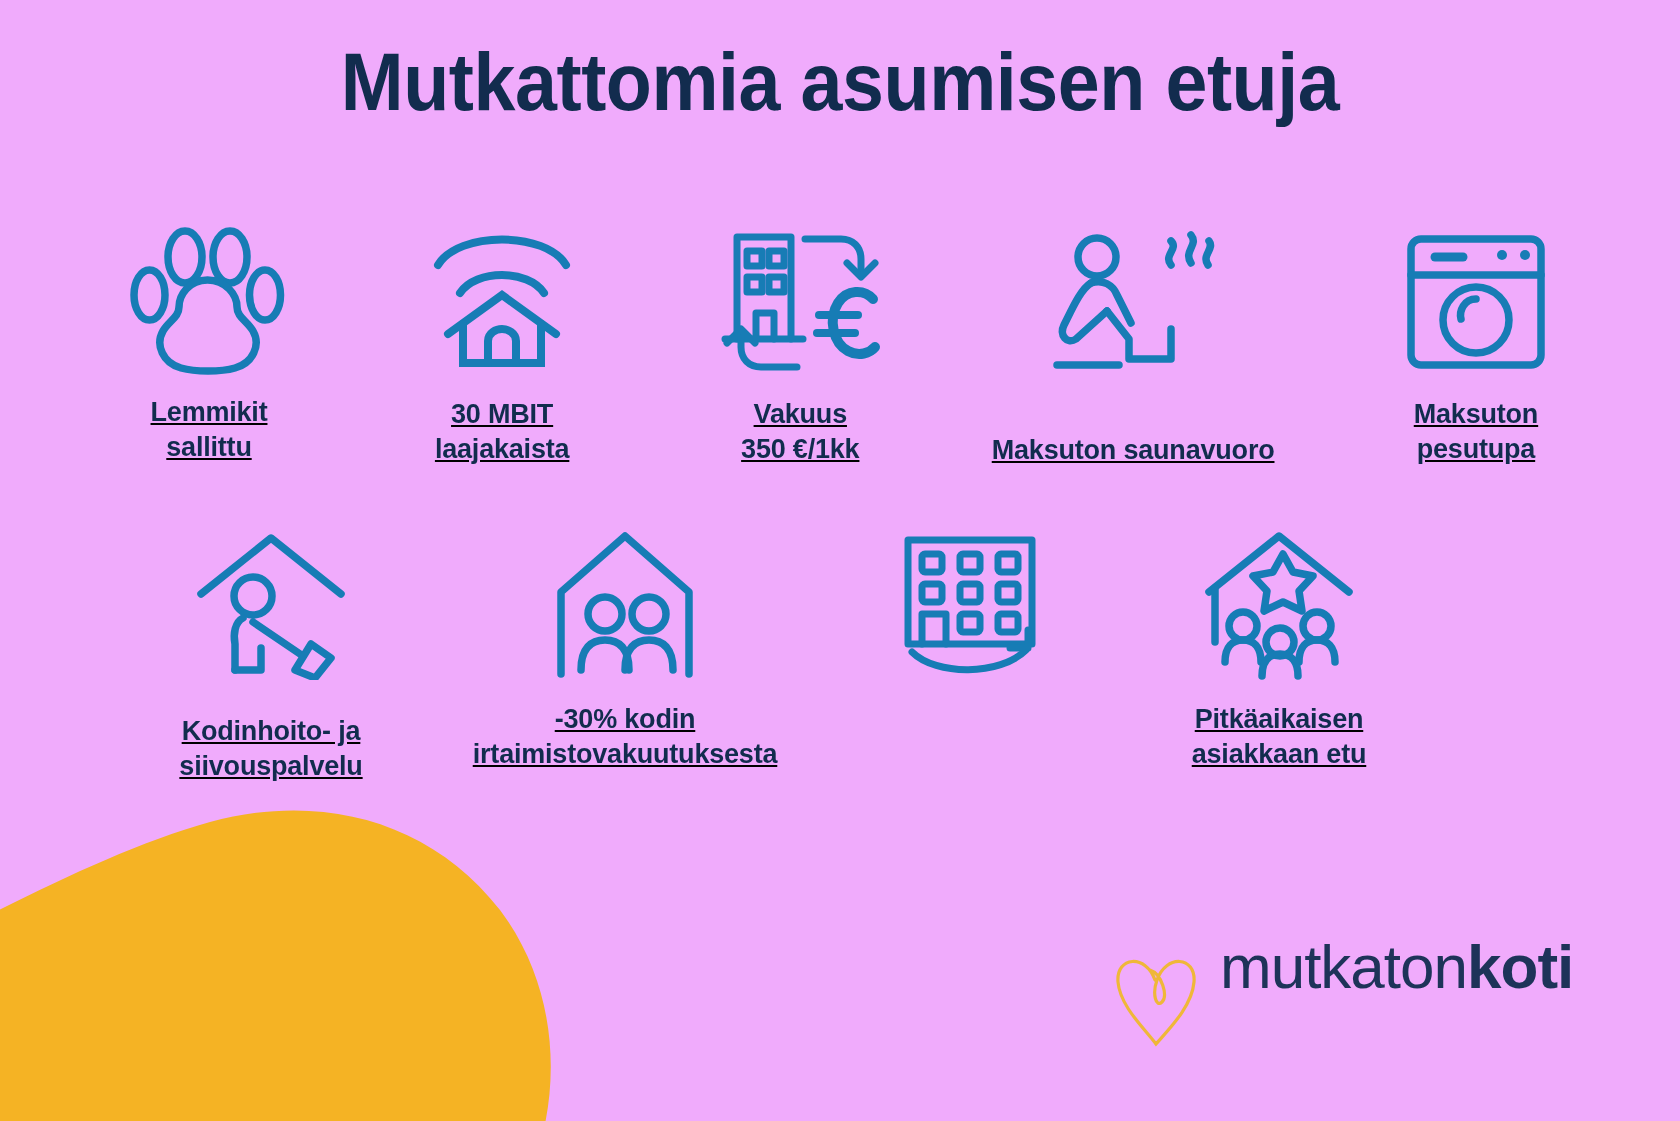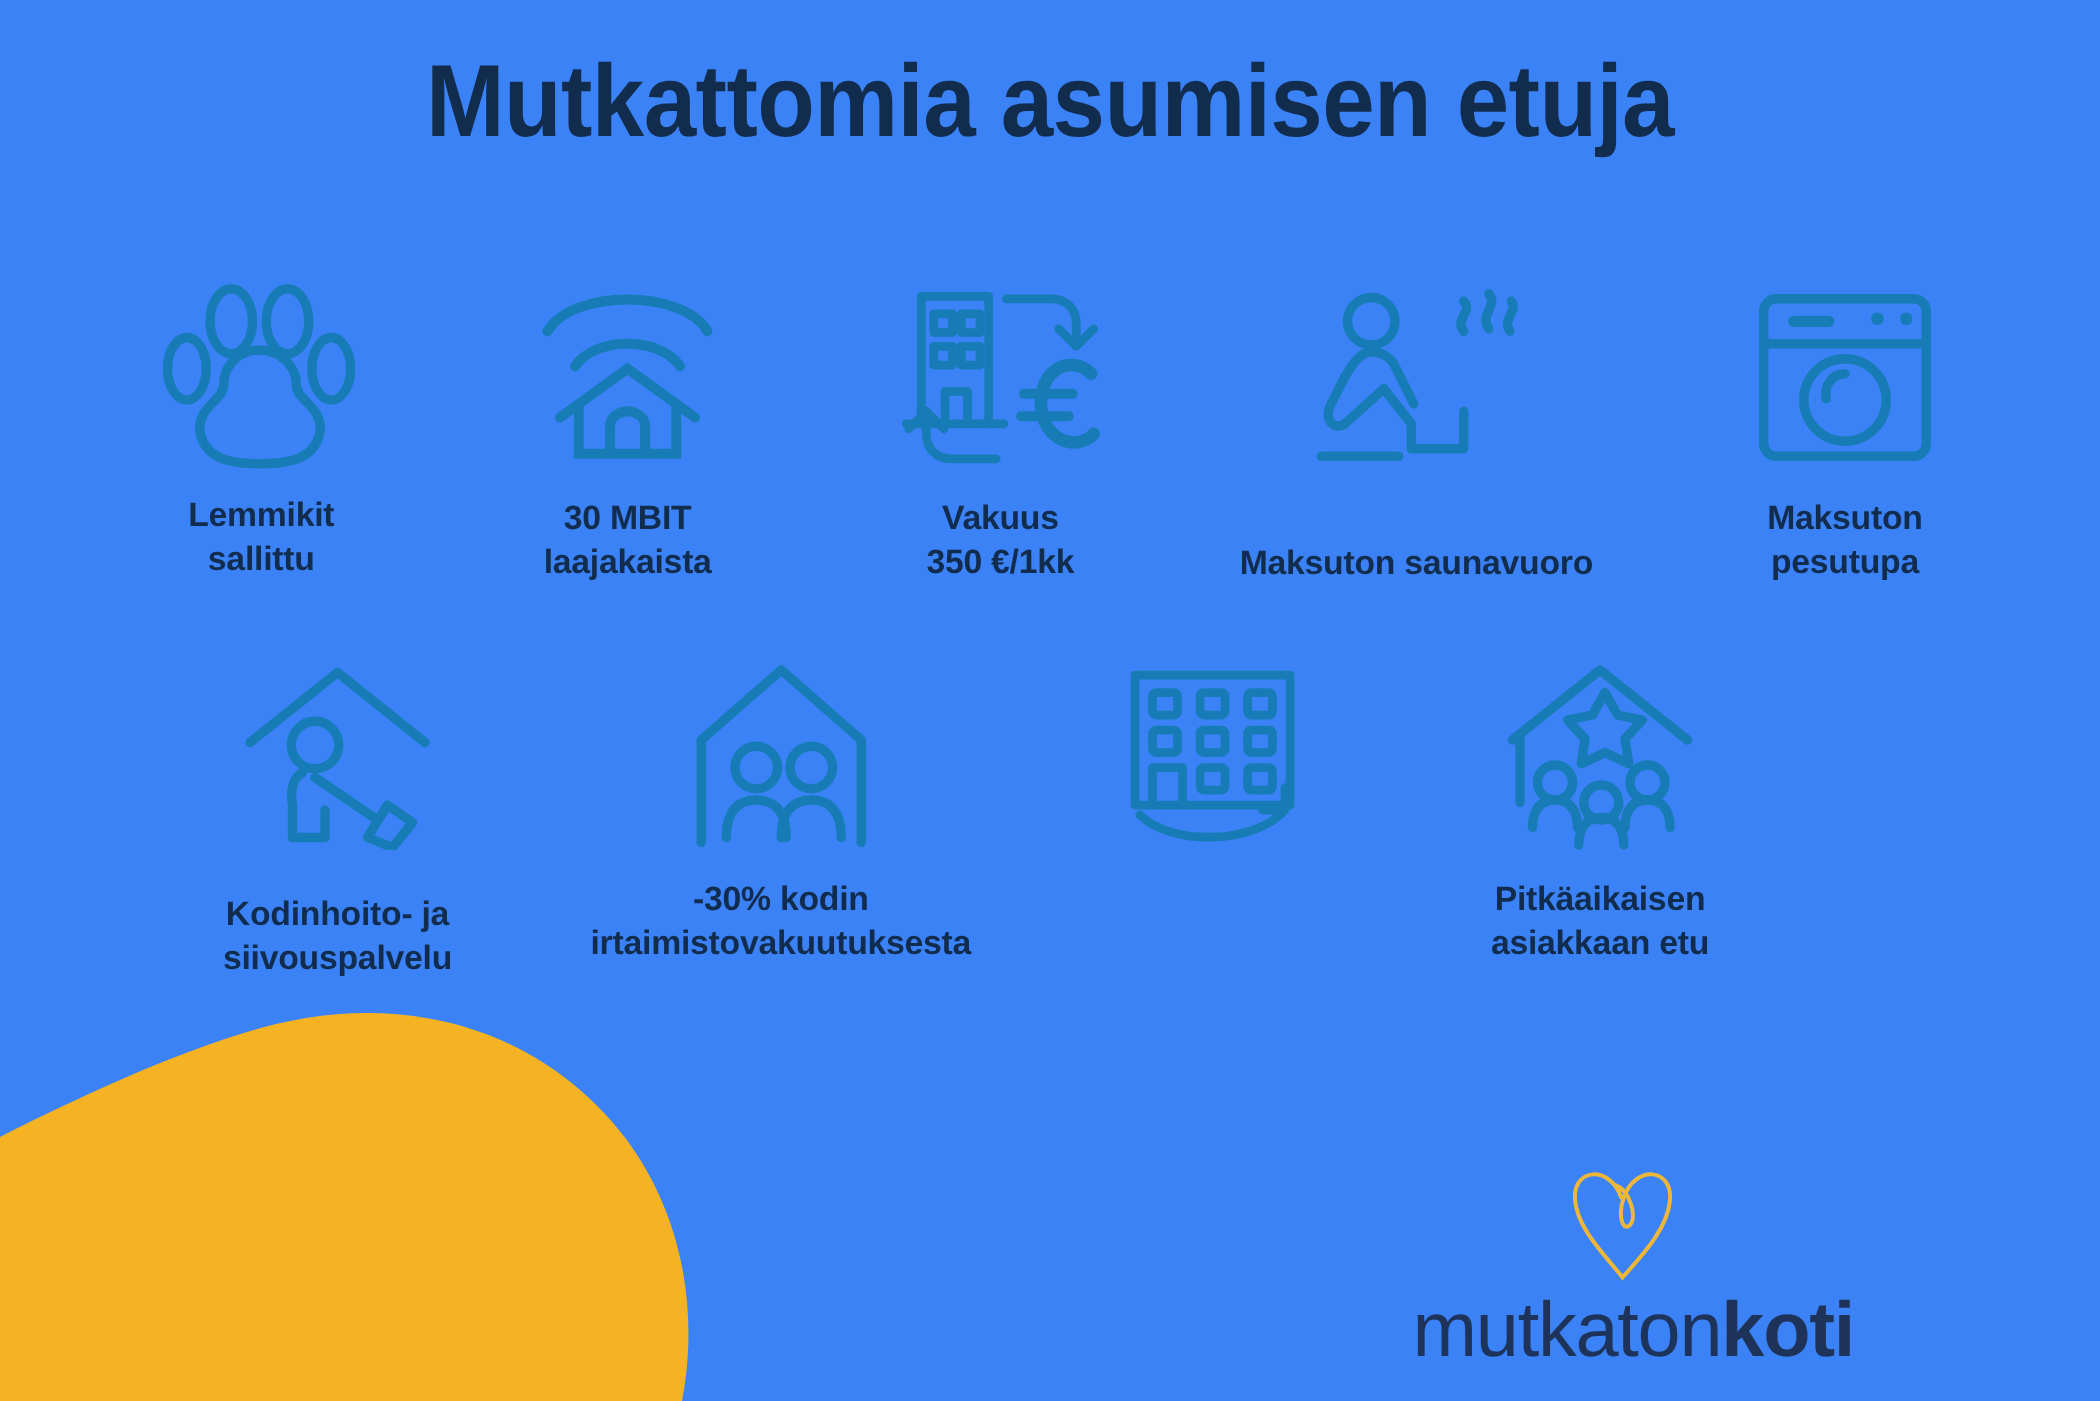--- a/index.html
+++ b/index.html
@@ -7,21 +7,21 @@
     padding: 0;
     background: #ffffff;
   }
   body {
     font-family: "Liberation Sans", sans-serif;
   }
   .poster {
     position: relative;
     width: 1680px;
     height: 1121px;
-    background: #3b82f6;
+    background: #f0abfc;
     overflow: hidden;
   }
 
   
   .blob {
     position: absolute;
     left: -40px;
     top: 800px;
     width: 640px;
     height: 360px;
@@ -44,21 +44,22 @@
     transform: scaleX(0.92);
     transform-origin: center top;
     white-space: nowrap;
   }
 
   
   .row {
     position: absolute;
     display: flex;
     align-items: flex-start;
-    justify-content: space-between;
+    justify-content: center;
+    text-decoration: underline;
   }
   .row-1 {
     left: 60px;
     right: 60px;
     top: 212px;
   }
   .row-2 {
     left: 110px;
     right: 250px;
     top: 520px;
@@ -118,24 +119,23 @@
   .b-swap .caption       { margin-top: 22px; }
 
   .b-loyalty    { width: 300px; margin-left: 14px; }
   .b-loyalty .iconwrap   { height: 160px; }
   .b-loyalty .caption    { margin-top: 22px; }
 
   
   .logo {
     position: absolute;
     left: 1110px;
-    top: 914px;
+    top: 936px;
     display: flex;
-    align-items: center;
-    flex-direction: column;
+    align-items: flex-start;
   }
   .logo-mark { flex: 0 0 auto; }
   .logo-text {
     margin-left: 20px;
     color: #1E3359;
     font-size: 62px;
     line-height: 1;
     letter-spacing: -1px;
     white-space: nowrap;
   }

